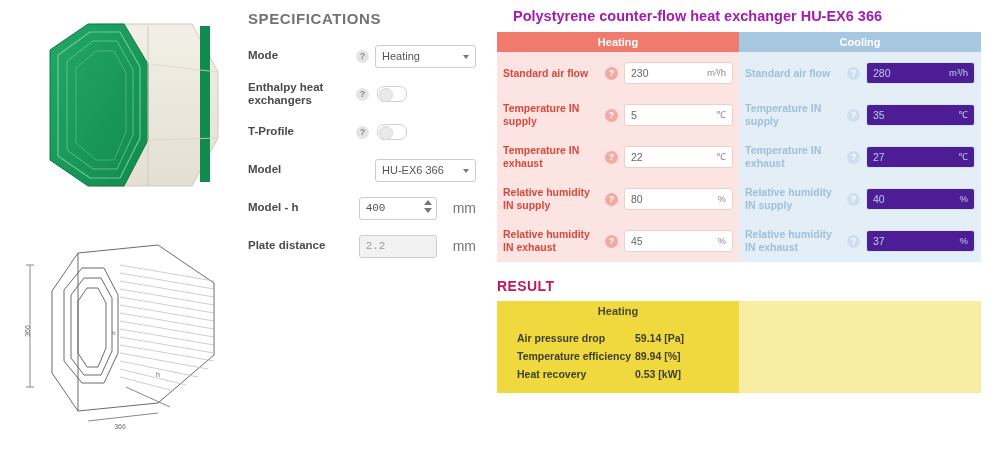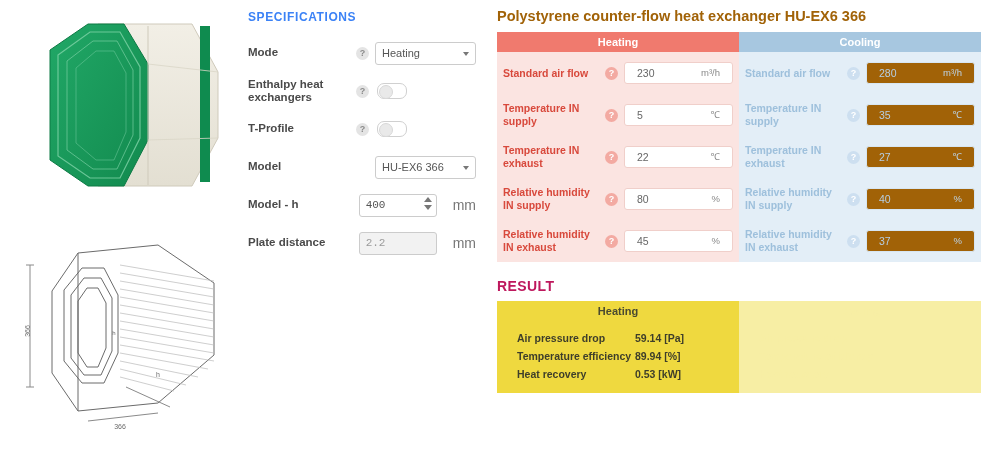--- a/index.html
+++ b/index.html
@@ -33,24 +33,24 @@
     width: 224px; height: 200px;
   }
 
   
   .spec-col {
     position: absolute;
     left: 248px; top: 0;
     width: 228px;
   }
   .spec-title {
-    font-size: 12px;
+    font-size: 15px;
     font-weight: bold;
     letter-spacing: 0.6px;
-    color: #3b82f6;
+    color: #737373;
     margin: 10px 0 14px 0;
   }
   .spec-row {
     display: flex;
     align-items: center;
     height: 30px;
     margin-bottom: 8px;
   }
   .spec-label {
     font-size: 11.5px;
@@ -146,22 +146,22 @@
 
   
   .right {
     position: absolute;
     left: 497px; top: 0;
     width: 496px;
   }
   .prod-title {
     font-size: 14.5px;
     font-weight: bold;
-    color: #a16207;
-    margin: 8px 0 8px 0;
+    color: #a21caf;
+    margin: 8px 0 8px 16px;
   }
   .hx-table {
     display: flex;
     width: 484px;
   }
   .hx-col { width: 242px; }
   .hx-head {
     height: 20px;
     line-height: 20px;
     text-align: center;
@@ -199,28 +199,28 @@
     margin: 0 6px 0 2px;
   }
   .hx-help.heat { background: #f3aaa2; color: #fff; }
   .hx-help.cool { background: #cddff0; color: #fff; }
   .hx-input {
     box-sizing: border-box;
     height: 22px;
     flex: 1;
     border-radius: 3px;
     font-size: 10.5px;
-    padding: 0 12px;
+    padding: 0 6px;
     line-height: 20px;
     display: flex;
     align-items: center;
     justify-content: space-between;
   }
   .hx-input.heat { background: #fff; border: 1px solid #f0cfca; color: #666; }
-  .hx-input.cool { background: #a16207; border: 1px solid #d7e6f2; color: #b6cfe4; }
+  .hx-input.cool { background: #4c1d95; border: 1px solid #d7e6f2; color: #b6cfe4; }
   .hx-unit { font-size: 9.5px; }
   .hx-unit.heat { color: #8a8a8a; }
   .hx-unit.cool { color: #bcd3e6; }
 
   .result-title {
     font-size: 14px;
     font-weight: bold;
     color: #be185d;
     margin: 16px 0 7px 0;
     letter-spacing: 0.4px;

